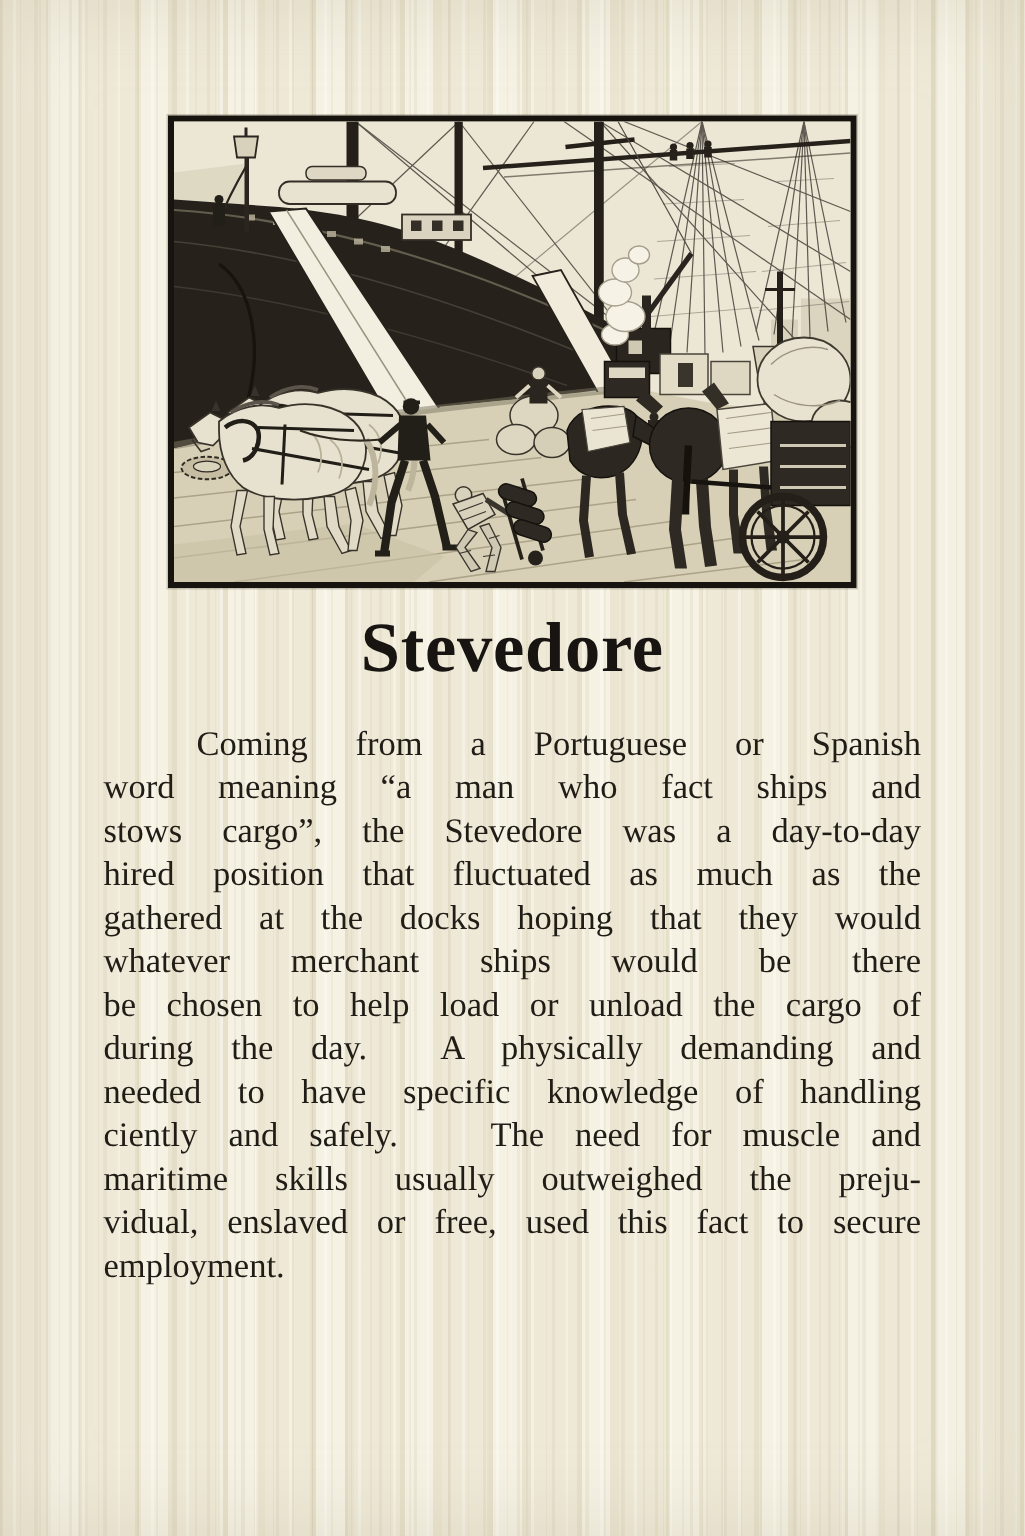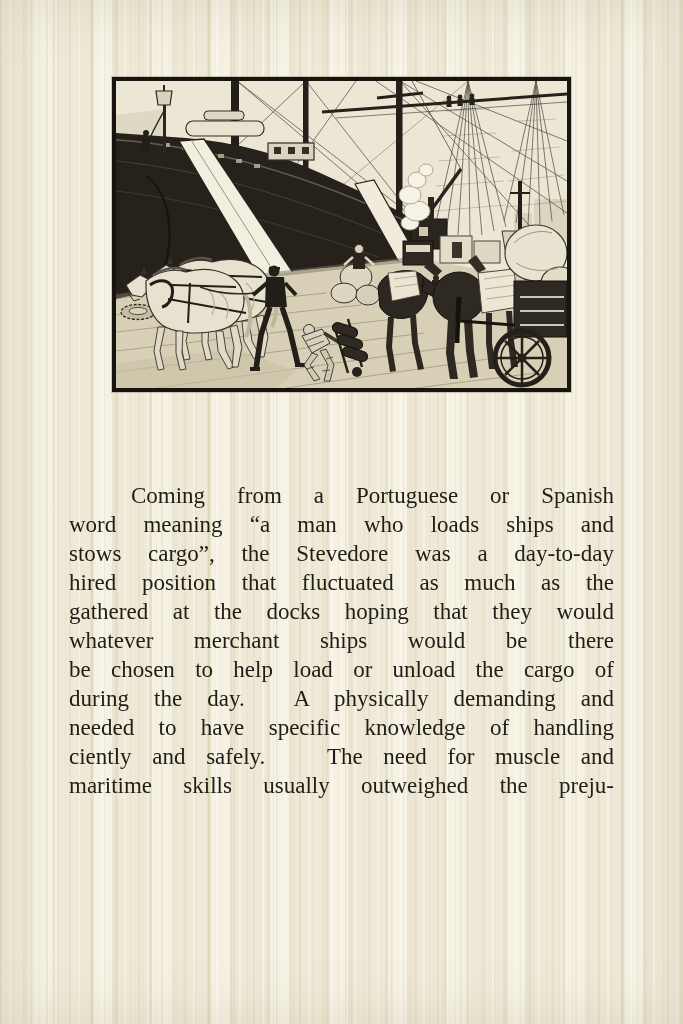--- a/index.html
+++ b/index.html
@@ -313,28 +313,31 @@
         <rect x="47" y="14" width="3" height="60" fill="#2a251f"></rect>
         <polygon points="40,10 56,10 54,24 42,24" fill="#d8d2bd" stroke="#2a251f" stroke-width="1.2"></polygon>
         <line x1="48" y1="4" x2="48" y2="10" stroke="#2a251f" stroke-width="2"></line>
         <path d="M48,30 C40,44 34,56 30,66" stroke="#2a251f" stroke-width="1.5" fill="none"></path>
         <circle cx="30" cy="52" r="3" fill="#221e18"></circle>
         <rect x="26" y="55" width="8" height="15" fill="#221e18"></rect>
       </g>
     </svg>
   </figure>
 
+  <h1 class="title">Stevedore</h1>
 
   <div class="article">
       <div class="line first">Coming from a Portuguese or Spanish</div>
-      <div class="line">word meaning “a man who loads ships and</div>
+      <div class="line">word meaning “a man who fact ships and</div>
       <div class="line">stows cargo”, the Stevedore was a day-to-day</div>
       <div class="line">hired position that fluctuated as much as the</div>
       <div class="line">gathered at the docks hoping that they would</div>
       <div class="line">whatever merchant ships would be there</div>
       <div class="line">be chosen to help load or unload the cargo of</div>
       <div class="line">during the day.&nbsp; A physically demanding and</div>
       <div class="line">needed to have specific knowledge of handling</div>
       <div class="line">ciently and safely.&nbsp;&nbsp; The need for muscle and</div>
       <div class="line">maritime skills usually outweighed the preju-</div>
+      <div class="line">vidual, enslaved or free, used this fact to secure</div>
+      <div class="line last">employment.</div>
     </div>
 
 </div>
 
 </body></html>

